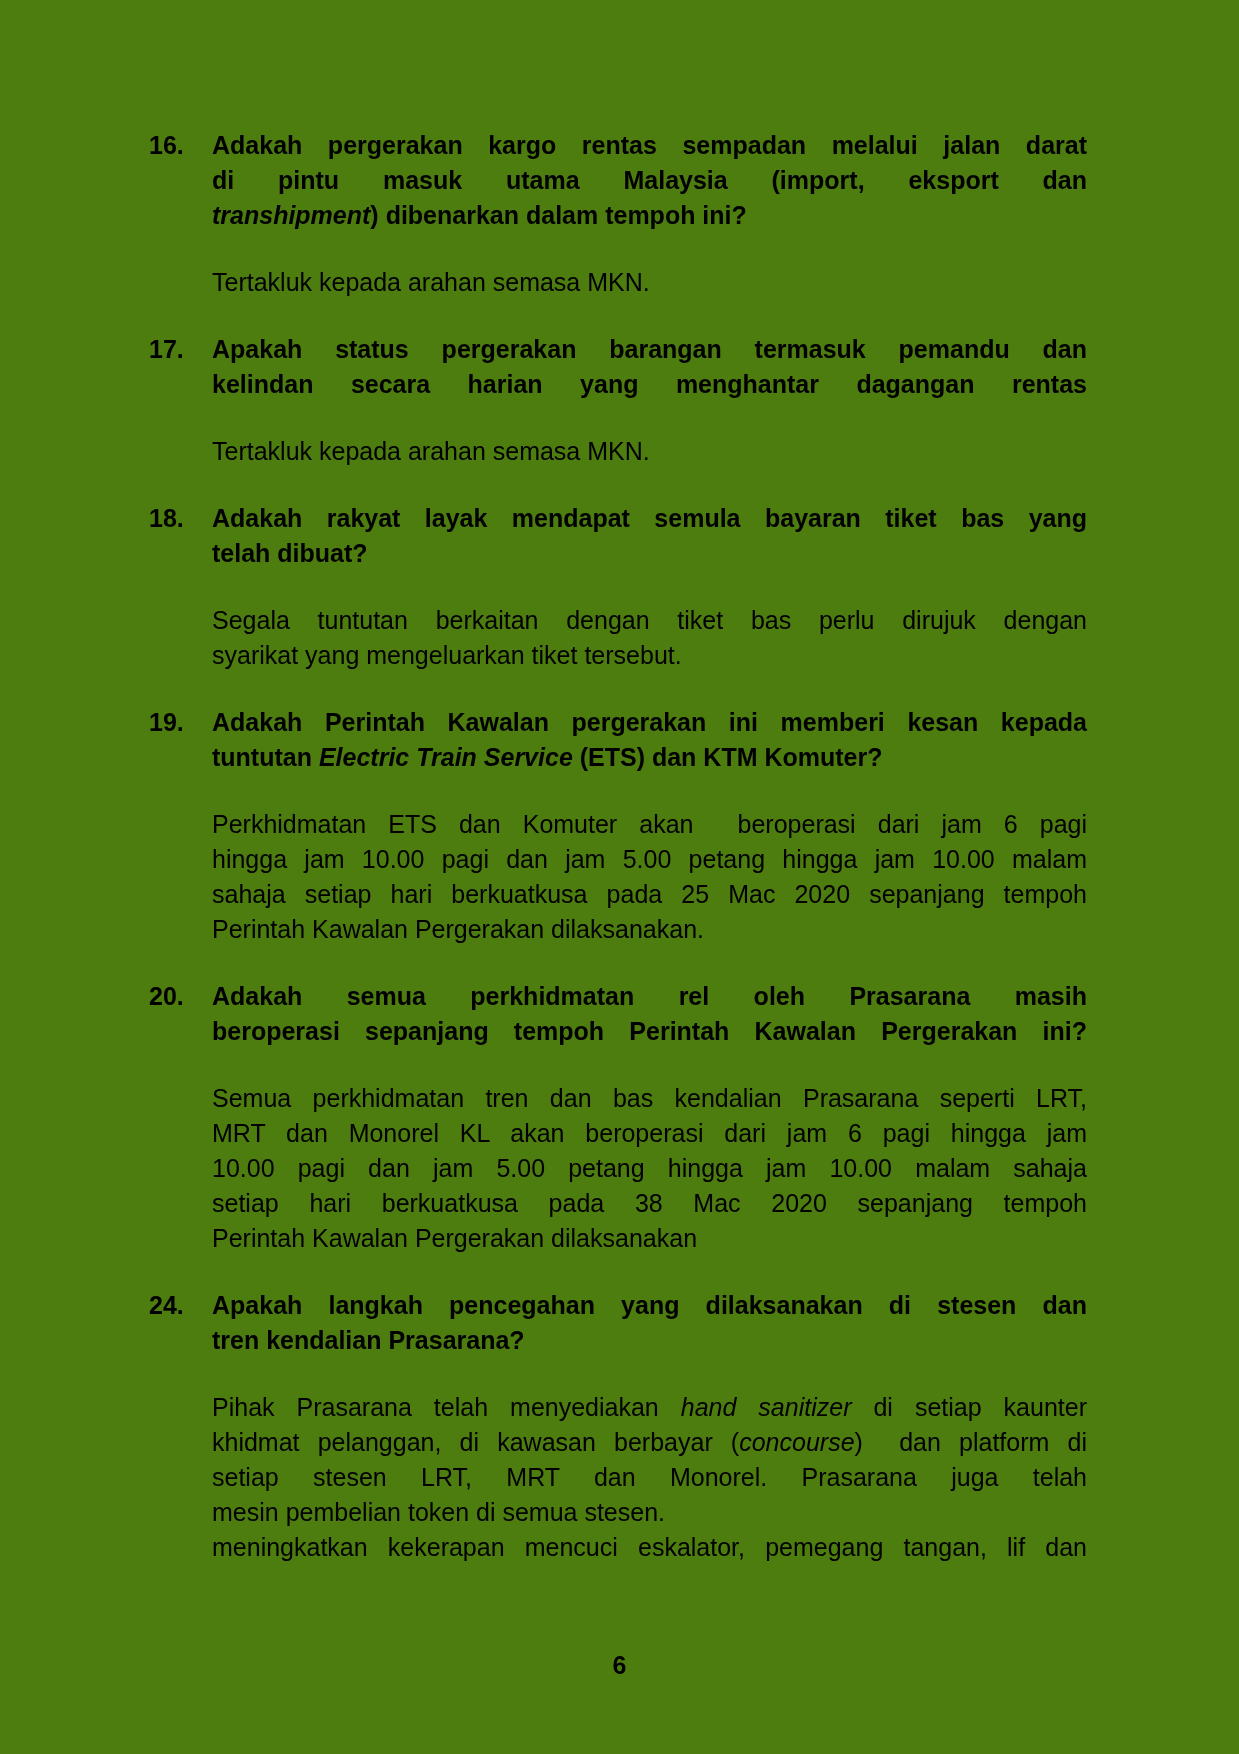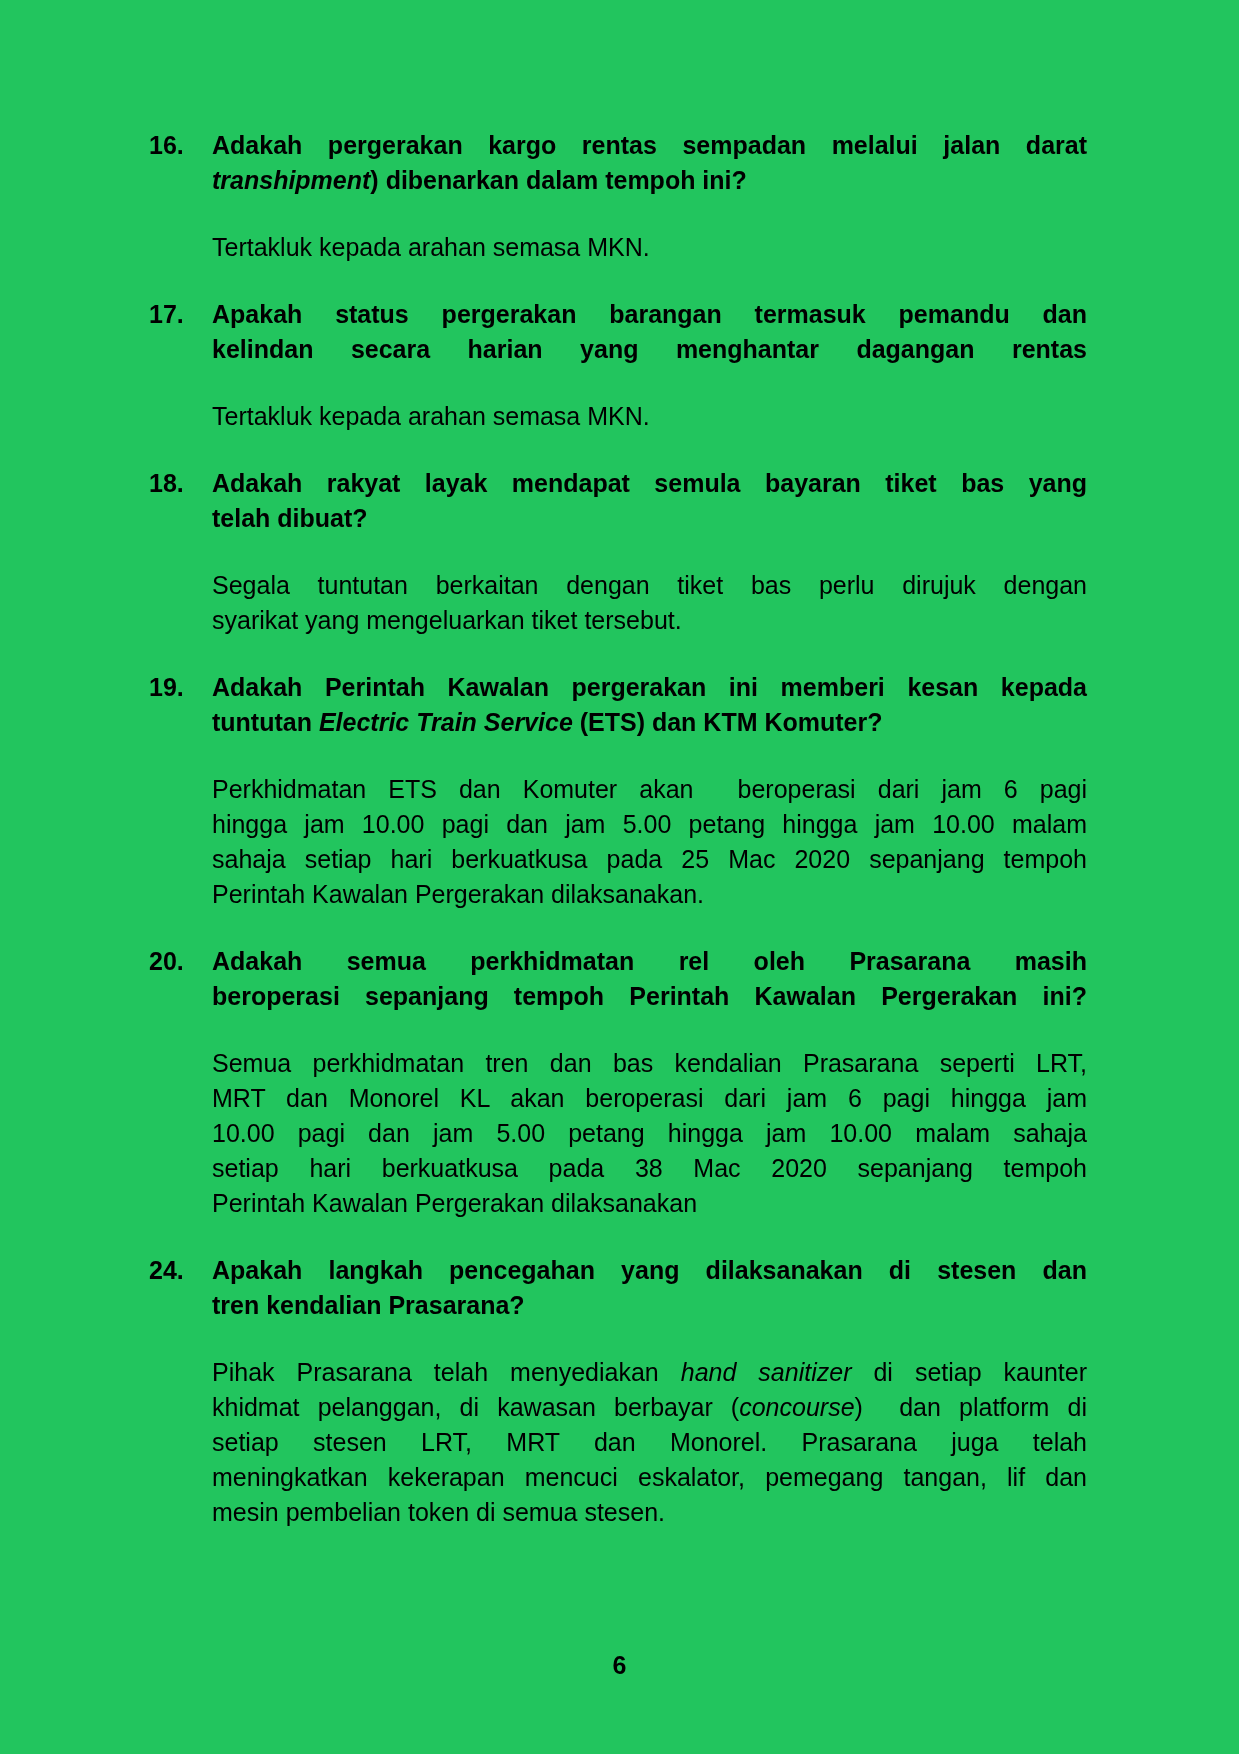--- a/index.html
+++ b/index.html
@@ -4,21 +4,21 @@
 <style>
   html, body {
     margin: 0;
     padding: 0;
     background: #ffffff;
   }
   .page {
     position: relative;
     width: 1239px;
     height: 1754px;
-    background: #22c55e;
+    background: #4d7c0f;
     color: #000000;
     font-family: "Liberation Sans", "DejaVu Sans", sans-serif;
     overflow: hidden;
   }
   .content {
     padding: 128px 152px 0 149px;
   }
   .qa-block {
     position: relative;
     margin: 0 0 32px 0;
@@ -68,20 +68,21 @@
 <body>
 
 <div class="page">
   <div class="content">
     <div id="faq-list">
         <section>
           <div class="qa-block question">
             <div class="qa-num">16.</div>
             <div class="qa-text">
               <div class="ln j"><span>Adakah pergerakan kargo rentas sempadan melalui jalan darat</span></div>
+              <div class="ln j"><span>di pintu masuk utama Malaysia (import, eksport dan</span></div>
               <div class="ln"><i>transhipment</i><span>) dibenarkan dalam tempoh ini?</span></div>
             </div>
           </div>
           <div class="qa-block answer">
             <div class="qa-text">
               <div class="ln"><span>Tertakluk kepada arahan semasa MKN.</span></div>
             </div>
           </div>
         </section>
         <section>
@@ -154,22 +155,22 @@
             <div class="qa-text">
               <div class="ln j"><span>Apakah langkah pencegahan yang dilaksanakan di stesen dan</span></div>
               <div class="ln"><span>tren kendalian Prasarana?</span></div>
             </div>
           </div>
           <div class="qa-block answer">
             <div class="qa-text">
               <div class="ln j"><span>Pihak Prasarana telah menyediakan </span><i>hand sanitizer</i><span> di setiap kaunter</span></div>
               <div class="ln j"><span>khidmat pelanggan, di kawasan berbayar (</span><i>concourse</i><span>)&nbsp; dan platform di</span></div>
               <div class="ln j"><span>setiap stesen LRT, MRT dan Monorel. Prasarana juga telah</span></div>
+              <div class="ln"><span>mesin pembelian token di semua stesen.</span></div>
               <div class="ln j"><span>meningkatkan kekerapan mencuci eskalator, pemegang tangan, lif dan</span></div>
-              <div class="ln"><span>mesin pembelian token di semua stesen.</span></div>
             </div>
           </div>
         </section>
       </div>
   </div>
   <div class="page-footer">
     <span class="page-number">6</span>
   </div>
 </div>
 

